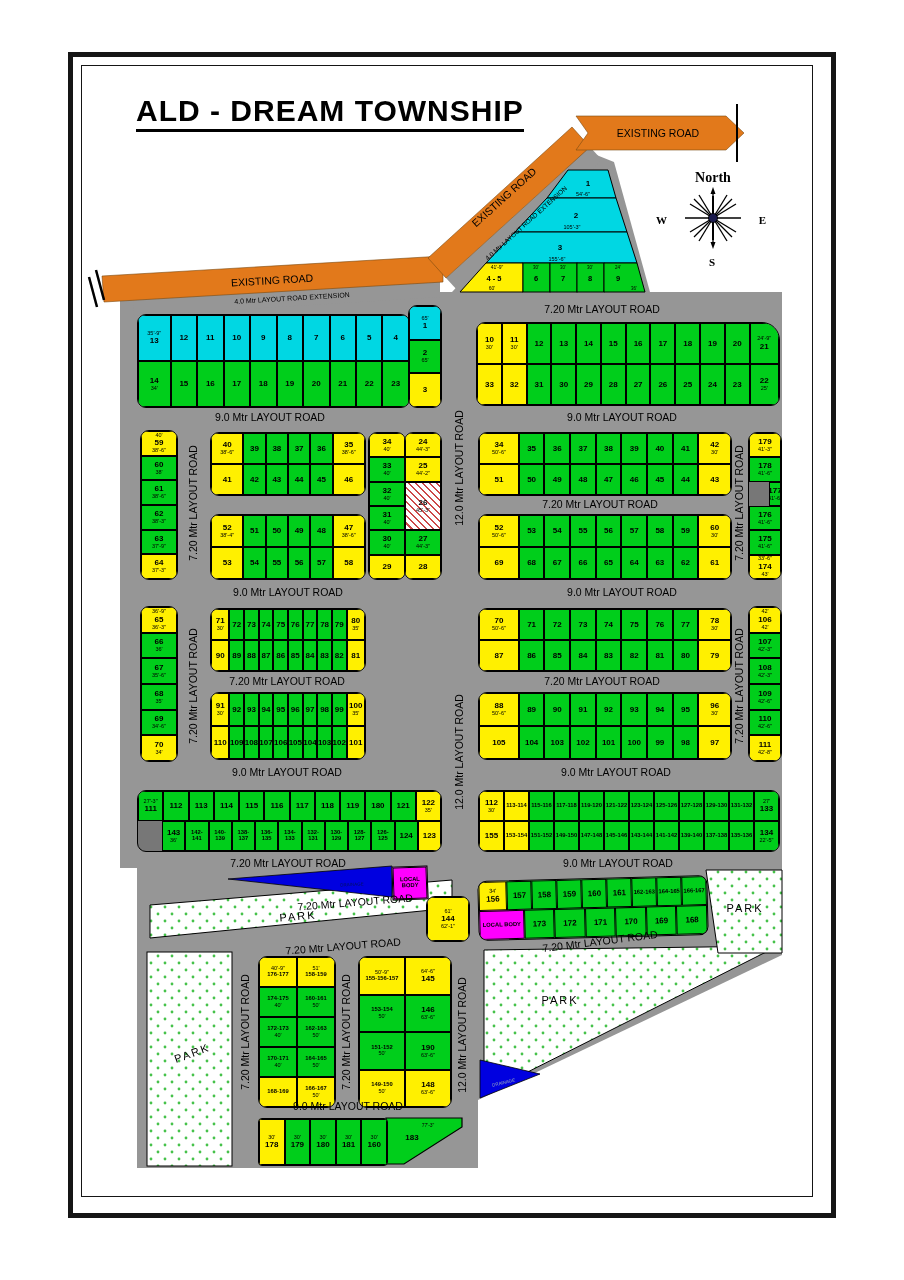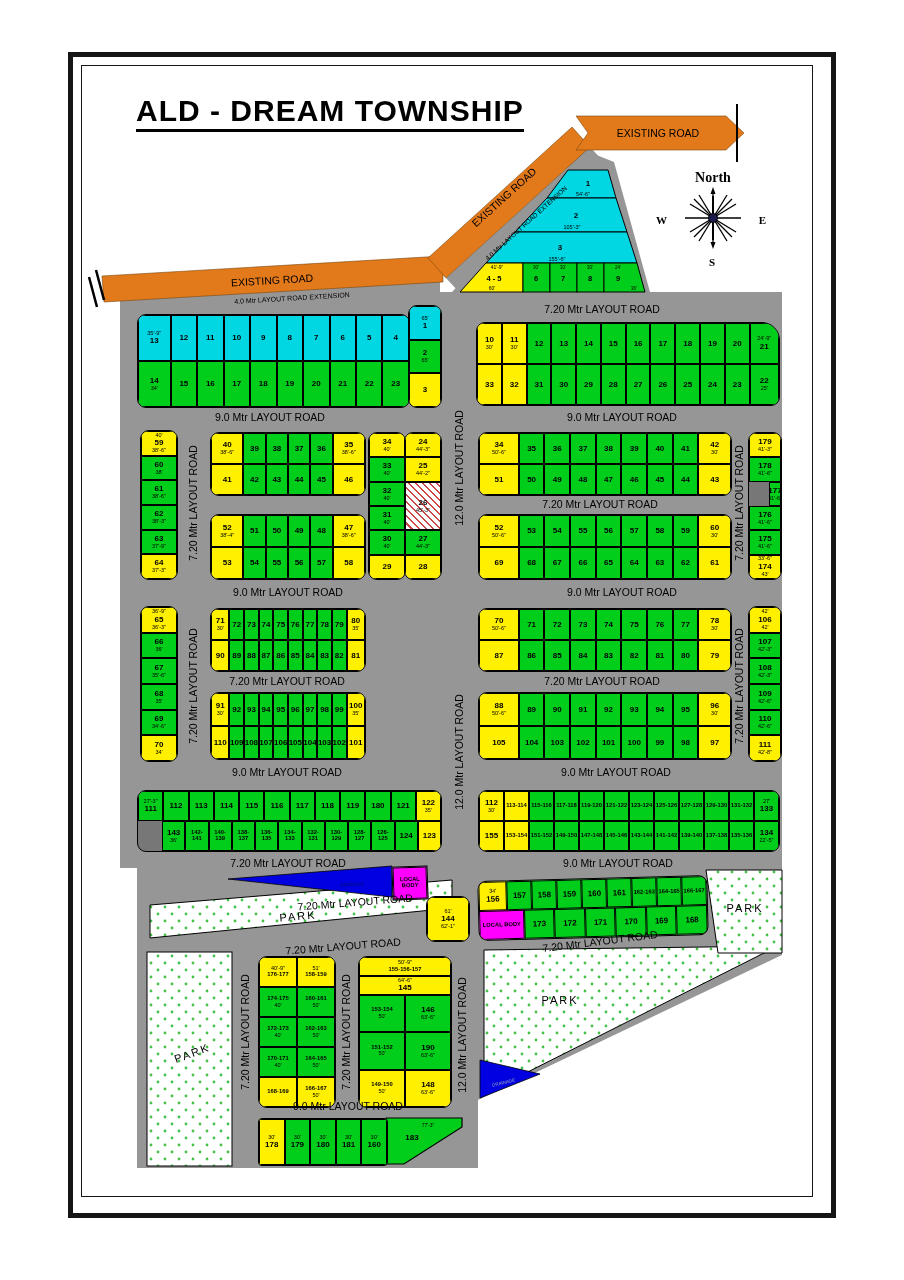--- a/index.html
+++ b/index.html
@@ -1264,21 +1264,21 @@
       <div class="cell c-y">
         <span class="num sm">168-169</span>
       </div>
       <div class="cell c-y">
         <span class="num sm">166-167</span>
         <span class="dim">50'</span>
       </div>
     </div>
   </div>
 <div class="block" id="b-bf" style="left:358px;top:956px;width:92px;height:150px">
-    <div class="brow" style="flex-grow: 1; flex-direction: column;">
+    <div class="brow" style="flex-grow: 1;">
       <div class="cell c-y">
         <span class="dim">50'-9"</span>
         <span class="num sm">155-156-157</span>
       </div>
       <div class="cell c-y">
         <span class="dim">64'-6"</span>
         <span class="num">145</span>
       </div>
     </div>
     <div class="brow" style="flex-grow: 1;">

